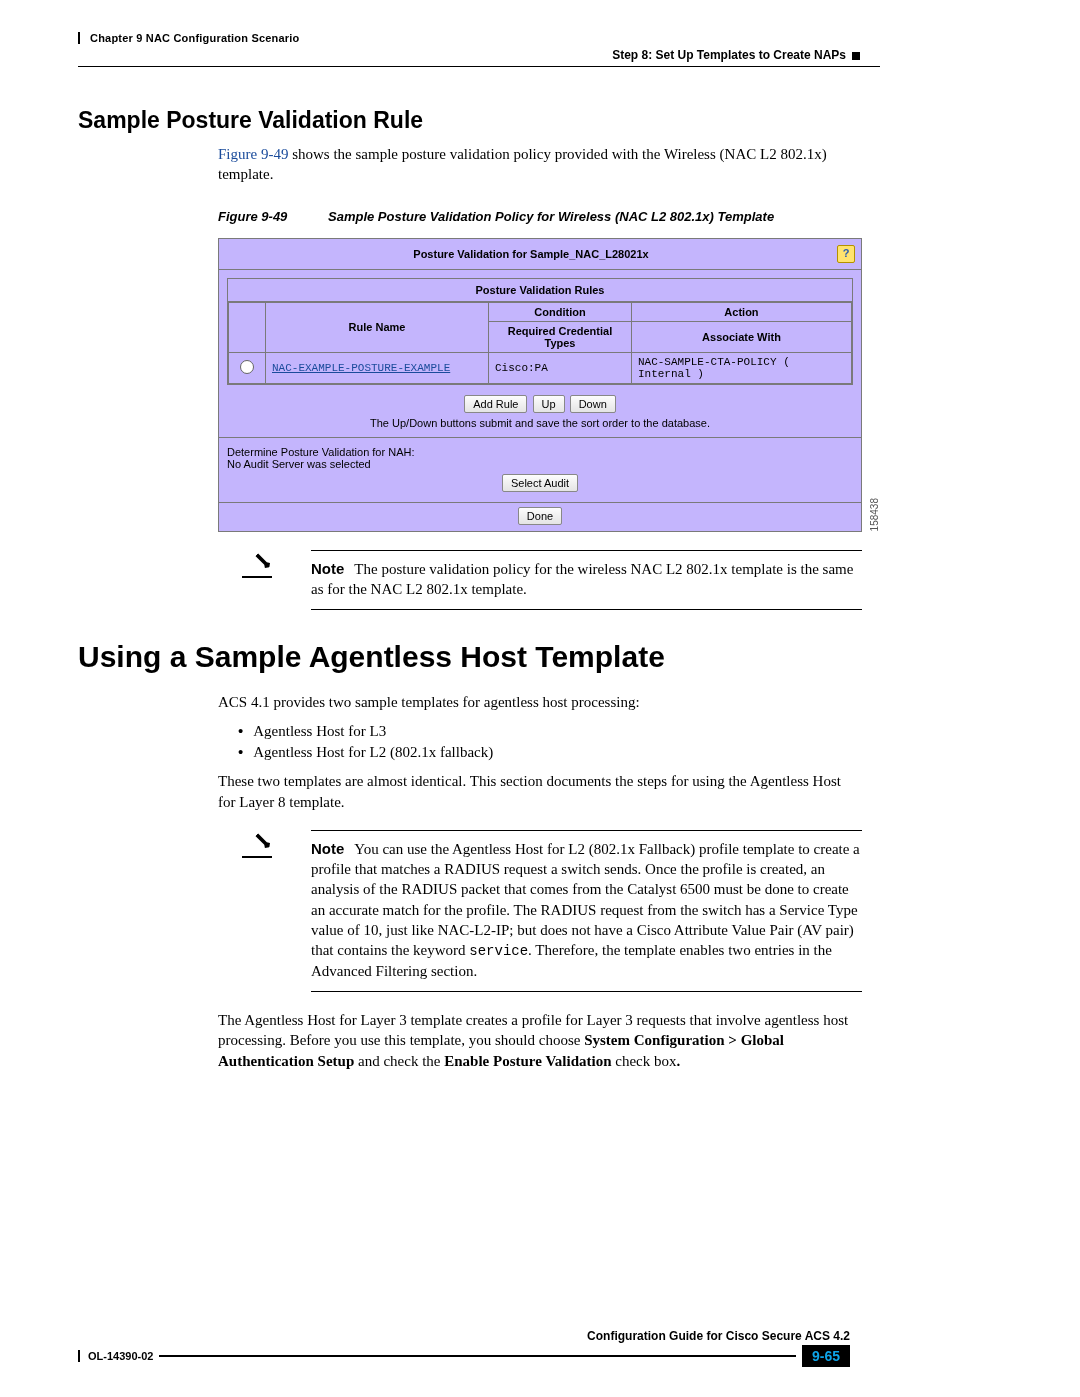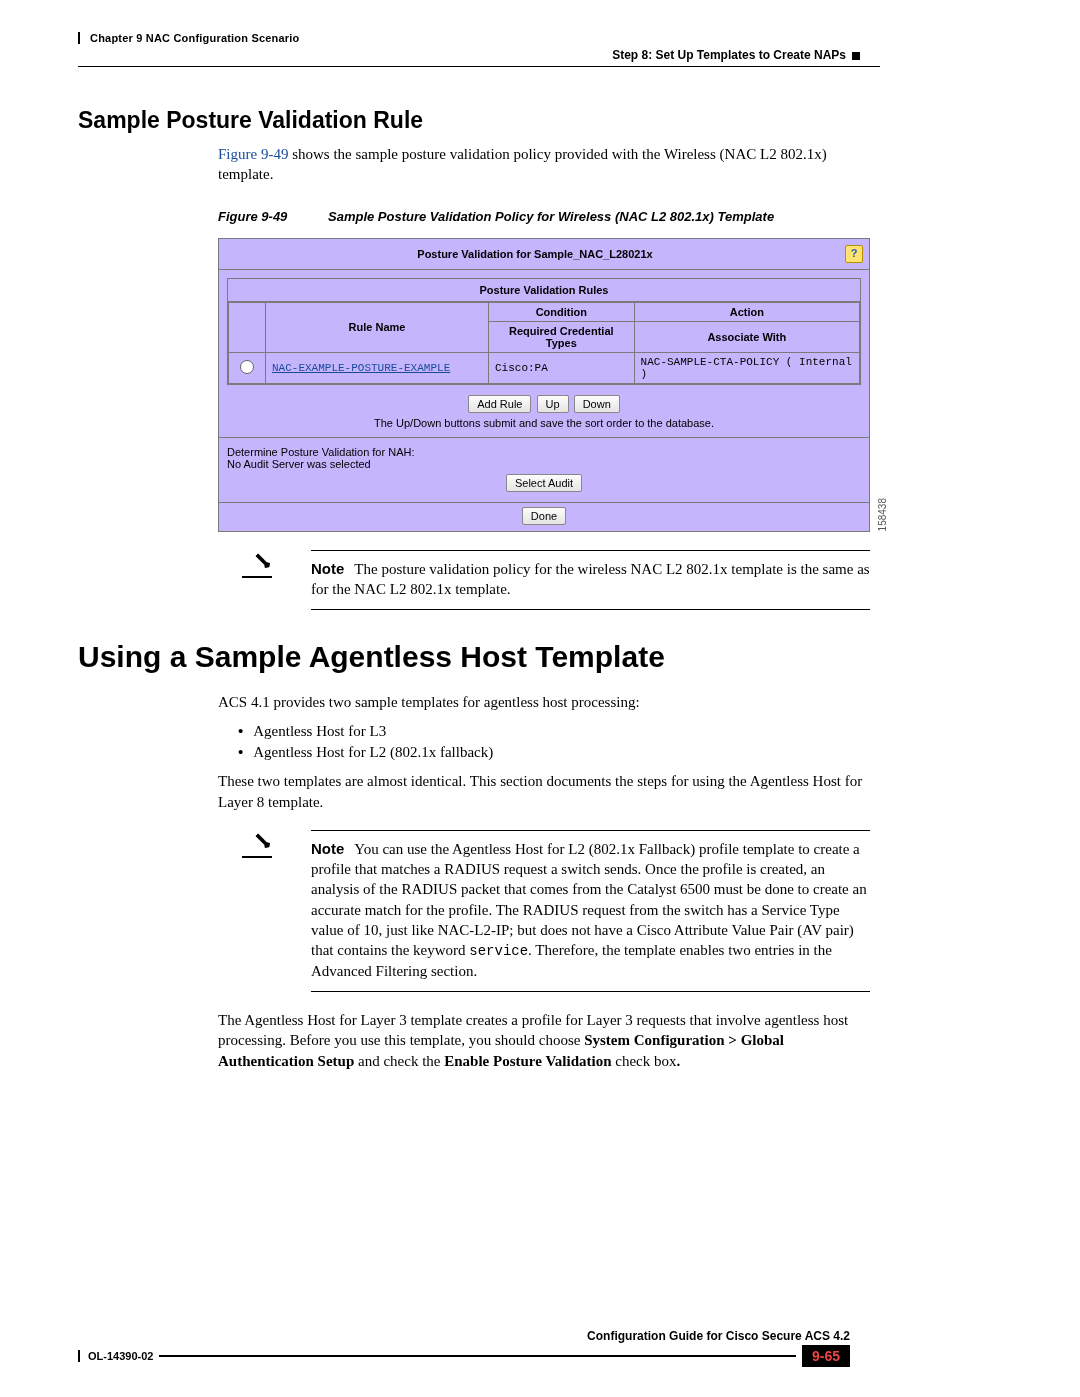--- a/index.html
+++ b/index.html
@@ -57,21 +57,21 @@
   }
   h1.big {
     font-family: Arial, Helvetica, sans-serif;
     font-weight: bold;
     font-size: 30px;
     margin: 30px 0 18px 0;
   }
 
   .body-block {
     margin-left: 140px;
-    margin-right: 10px;
+    margin-right: 18px;
   }
   p {
     font-size: 15px;
     line-height: 1.35;
     margin: 6px 0 10px 0;
   }
   a.fig-ref { color: #1a4b9b; text-decoration: none; }
 
   .fig-caption {
     font-family: Arial, Helvetica, sans-serif;
@@ -252,21 +252,21 @@
     font-size:11px;
   }
   .footer .fline {
     flex:1;
     height:2px;
     background:#000;
     margin: 0 6px;
   }
   .footer .pagenum {
     background:#000;
-    color:#ef4444;
+    color:#0ea5e9;
     font-family: Arial, Helvetica, sans-serif;
     font-weight:bold;
     font-size:14px;
     padding:3px 10px;
   }
 </style>
 </head>
 <body>
 
 <div class="page">

